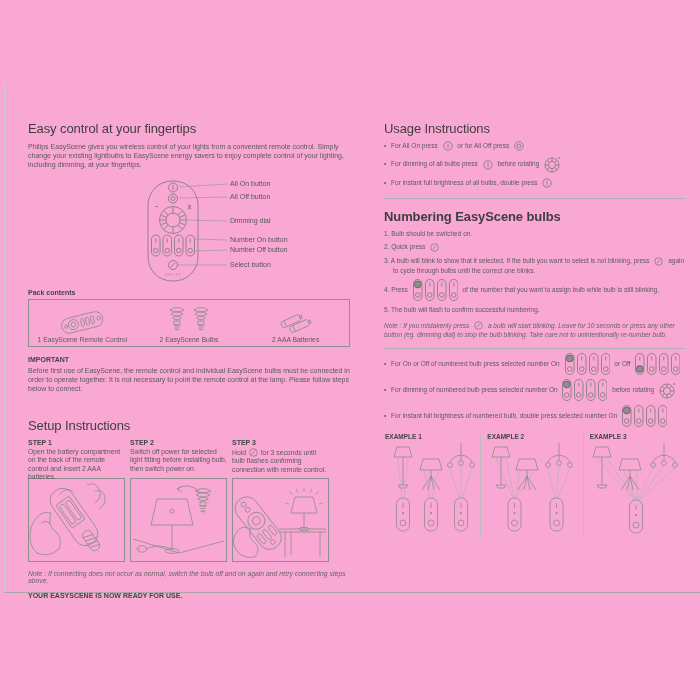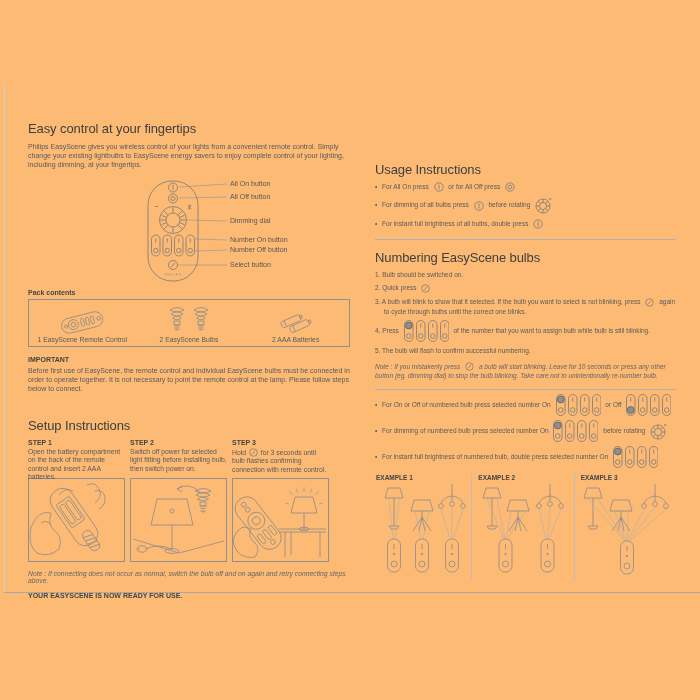--- a/index.html
+++ b/index.html
@@ -1,26 +1,26 @@
 <!DOCTYPE html>
 <html><head>
 <meta charset="utf-8">
 <style>
   html,body{margin:0;padding:0;}
   body{
     width:700px;height:700px;background:#ffffff;
     font-family:"Liberation Sans","DejaVu Sans",sans-serif;
     color:#555;position:relative;overflow:hidden;
   }
-  .page{position:absolute;inset:0;background:#fdba74;}
+  .page{position:absolute;inset:0;background:#f9a8d4;}
   .edge-left{position:absolute;left:4px;top:85px;width:1px;height:508px;background:#cfcfcf;}
   .edge-bottom{position:absolute;left:4px;top:592px;width:696px;height:1px;background:#a8a8a8;}
 
   .col-left{position:absolute;left:28px;top:121px;width:322px;}
-  .col-right{position:absolute;left:375px;top:121px;width:301px;margin-top:41px;}
+  .col-right{position:absolute;left:384px;top:121px;width:301px;}
 
   h1,h2{font-weight:400;color:#3e3e3e;font-size:13px;margin:0;letter-spacing:-0.1px;}
   p{margin:0;}
   .intro{font-size:7px;line-height:8.8px;color:#5a5a5a;margin-top:7px;}
 
   
   .remote-figure{position:relative;height:106px;margin-top:10px;}
   .remote-figure svg{position:absolute;left:0;top:0;}
   .rlabel{position:absolute;left:202px;font-size:7px;color:#575757;line-height:8px;white-space:nowrap;}
 
@@ -41,21 +41,21 @@
   .step-text{font-size:6.8px;line-height:8.4px;color:#5a5a5a;margin-top:2px;height:28px;}
   .step-img{border:1px solid #8f8f8f;height:82px;margin-top:2px;}
   .note{font-size:6.8px;font-style:italic;color:#666;margin-top:8px;}
   .ready{font-size:7px;font-weight:700;color:#454545;margin-top:8px;}
 
   
   .bullet{font-size:6.5px;color:#5a5a5a;margin-top:4px;line-height:12px;}
   .bullet::before{content:"\2022";margin-right:3px;color:#5a5a5a;}
   .bullet svg,.numitem svg,.rnote svg{vertical-align:middle;margin:0 3px;}
   hr.sep{border:none;border-top:1px solid #b0b0b0;margin:9px 0 0 0;}
-  .sec-title{margin-top:10px;}
+  .sec-title{margin-top:10px;font-weight:bold;}
   .numlist{margin-top:5px;}
   .numitem{font-size:6.5px;color:#5a5a5a;line-height:9px;margin-top:4px;padding-left:9px;text-indent:-9px;}
   .rnote{font-size:6.5px;font-style:italic;color:#666;line-height:9px;margin-top:7px;}
   .examples-row{display:flex;margin-top:6px;}
   .example{width:99px;padding:0 0 0 1px;}
   .example + .example{border-left:1px solid #bdbdbd;padding-left:6px;}
   .ex-label{font-size:6.5px;font-weight:700;color:#454545;}
   .example svg{margin-top:3px;}
 
   svg{display:inline-block;}

